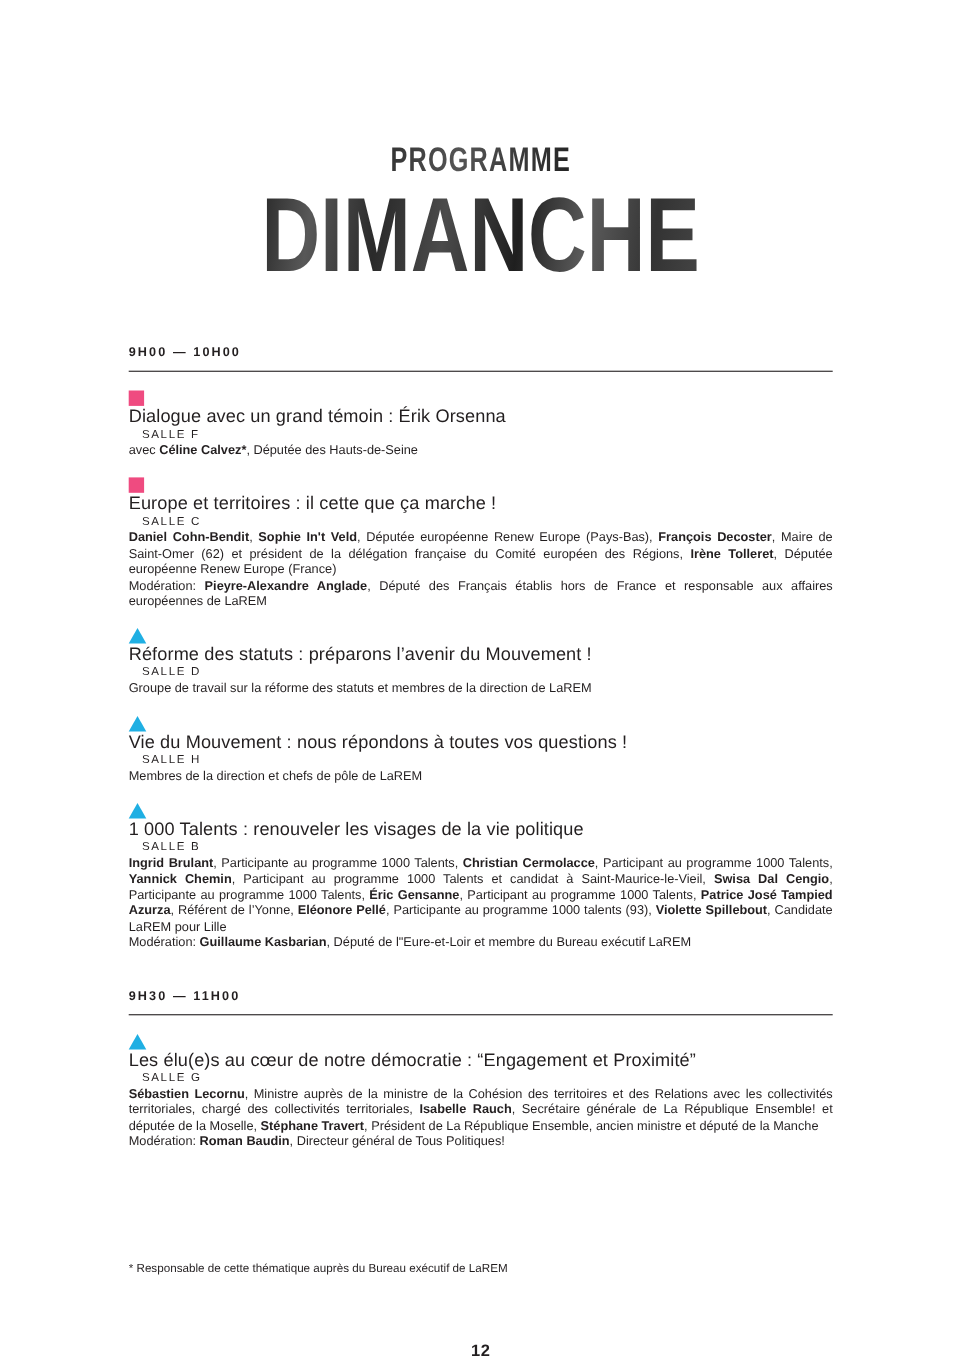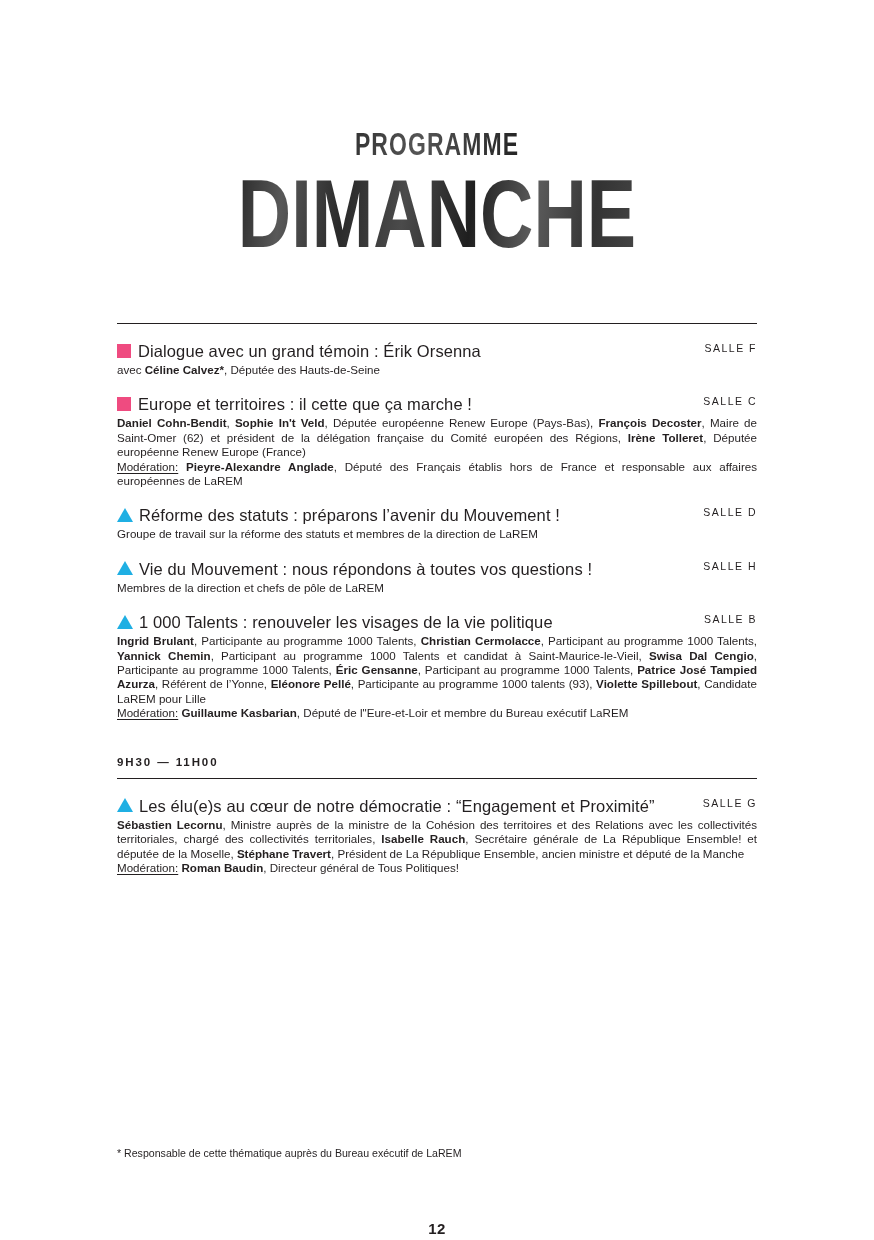--- a/index.html
+++ b/index.html
@@ -78,22 +78,23 @@
     border-top: 1.6px solid #231f20;
     margin: 9px 0 0 0;
     width: 640px;
   }
 
   
   .session { margin-top: 18px; }
 
   .session-head {
     display: flex;
-    align-items: center;
-    width: 640px;
+    align-items: flex-start;
+    width: 640px;
+    flex-direction: column;
   }
   .marker {
     flex: 0 0 auto;
     width: 14px;
     height: 14px;
     margin-right: 7px;
     position: relative;
     top: -1px;
   }
   .marker.square { background: #ef4b80; }
@@ -128,21 +129,20 @@
     font-size: 11.6px;
     line-height: 14.4px;
     color: #231f20;
     text-align: justify;
     margin-top: 2px;
     width: 640px;
   }
   .session-body.left { text-align: left; }
   .session-body b { font-weight: 700; text-align: center; }
   .session-body .mod-label {
-    text-decoration: underline;
     text-underline-offset: 1.5px;
   }
 
   
   .footnote {
     position: absolute;
     left: 117px;
     top: 1146px;
     font-size: 10.6px;
     line-height: 14px;
@@ -163,20 +163,21 @@
 </head>
 <body>
 
 <div class="masthead">
   <div class="masthead-kicker">PROGRAMME</div>
   <div class="masthead-title">DIMANCHE</div>
 </div>
 
 <div class="content" id="content-root">
     <div class="timeblock">
+      <div class="time-label">9H00 — 10H00</div>
       <hr class="time-rule">
       <div class="session">
         <div class="session-head">
           <span class="marker square"></span>
           <div class="session-title">Dialogue avec un grand témoin : Érik Orsenna</div>
           <div class="session-room">SALLE F</div>
         </div>
         <div class="session-body left">avec <b>Céline Calvez*</b>, Députée des Hauts-de-Seine</div>
       </div>
       <div class="session">

